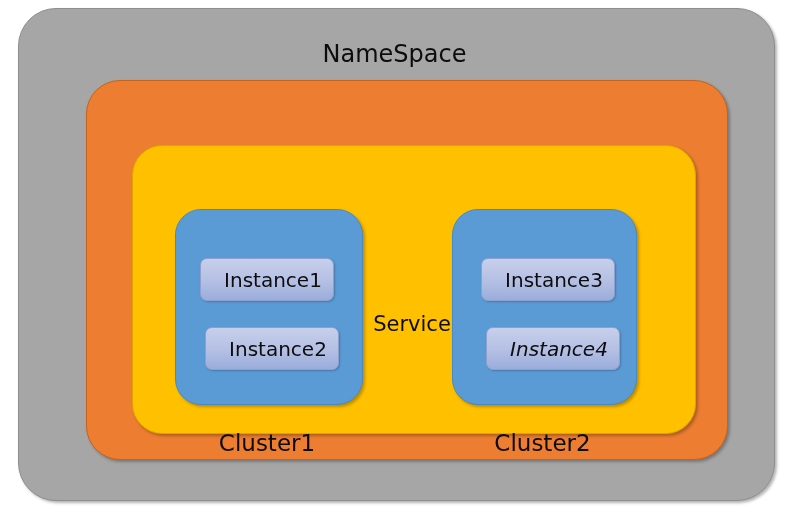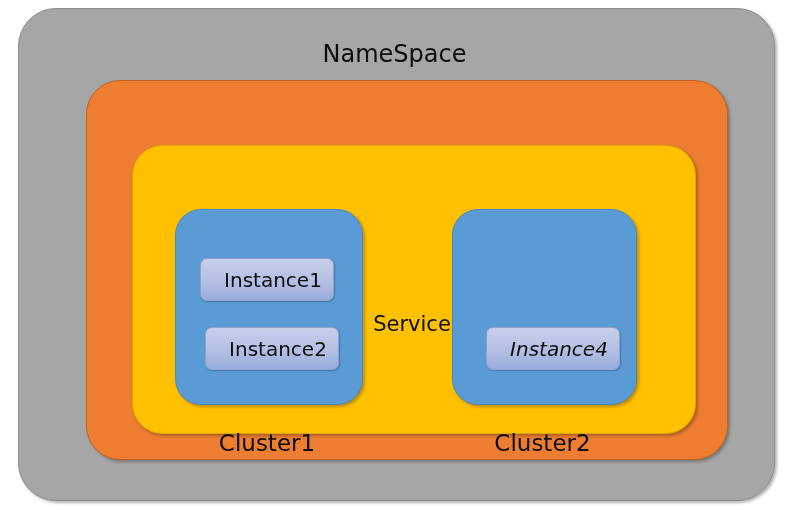--- a/index.html
+++ b/index.html
@@ -149,17 +149,20 @@
     <div class="box-label cluster-label">Cluster2</div>
   </div>
 
   <div class="instance-box c1-i1">
     <span class="instance-label">Instance1</span>
   </div>
   <div class="instance-box c1-i2">
     <span class="instance-label">Instance2</span>
   </div>
 
+  <div class="instance-box c2-i1">
+    <span class="instance-label">Instance3</span>
+  </div>
   <div class="instance-box c2-i2">
     <span class="instance-label">Instance4</span>
   </div>
 
 </div>
 
 </body></html>

